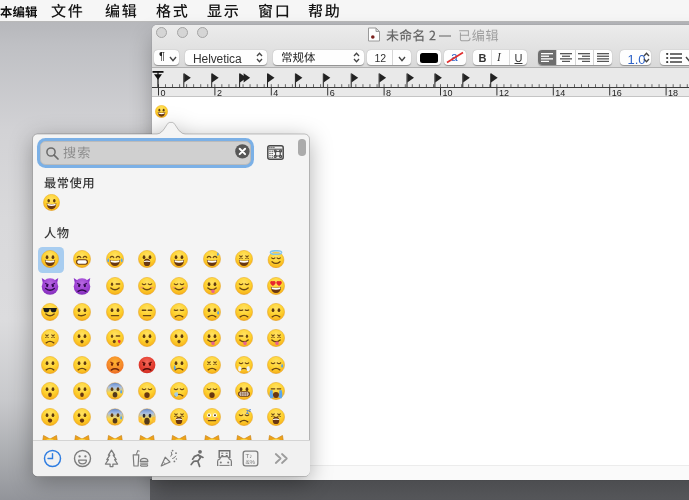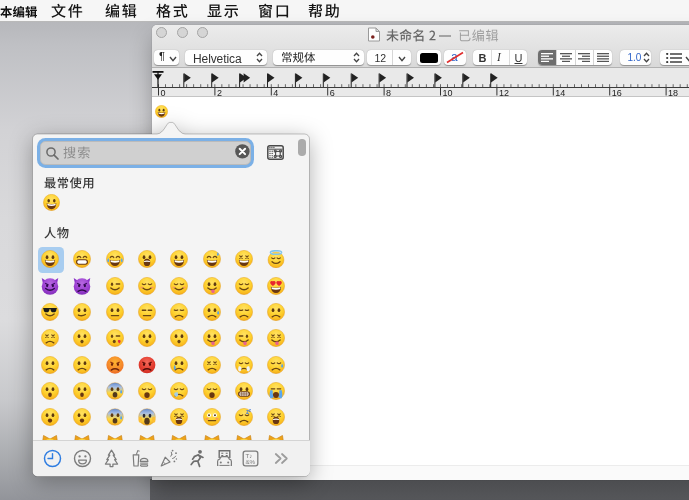--- a/index.html
+++ b/index.html
@@ -122,21 +122,21 @@
     <rect x="0" y="5.2" width="12" height="1.3" fill="#555"></rect>
     <rect x="4" y="7.8" width="8" height="1.3" fill="#555"></rect>
   </svg>
 <svg class="abs" style="left:596.7px;top:53px" width="13" height="9">
     <rect x="0" y="0" width="12" height="1.3" fill="#555"></rect>
     <rect x="0" y="2.6" width="12" height="1.3" fill="#555"></rect>
     <rect x="0" y="5.2" width="12" height="1.3" fill="#555"></rect>
     <rect x="0" y="7.8" width="12" height="1.3" fill="#555"></rect>
   </svg>
 <div class="abs" style="left:620px;top:50px;width:31px;height:15px;background:#fefefe;border-radius:4px;box-shadow:0 0.5px 1px rgba(0,0,0,0.35);"></div>
-<div class="abs" style="left:627.5px;top:53px;font-size:10px;color:#2e63c9">1.0</div>
+<div class="abs" style="left:627.5px;top:53px;font-size:13px;color:#2e63c9">1.0</div>
 <div class="abs" style="left:642.5px;top:52px">
     <svg width="7" height="11" viewBox="0 0 7 11">
       <path d="M1 4 L3.5 1.2 L6 4" fill="none" stroke="#444" stroke-width="1.3"></path>
       <path d="M1 7 L3.5 9.8 L6 7" fill="none" stroke="#444" stroke-width="1.3"></path>
     </svg>
   </div>
 <div class="abs" style="left:660px;top:50px;width:40px;height:15px;background:#fefefe;border-radius:4px;box-shadow:0 0.5px 1px rgba(0,0,0,0.35);"></div>
 <svg class="abs" style="left:666px;top:53px" width="16" height="10">
 <circle cx="1.2" cy="1" r="1.1" fill="#333"></circle>
     <circle cx="1.2" cy="5" r="1.1" fill="#333"></circle>

